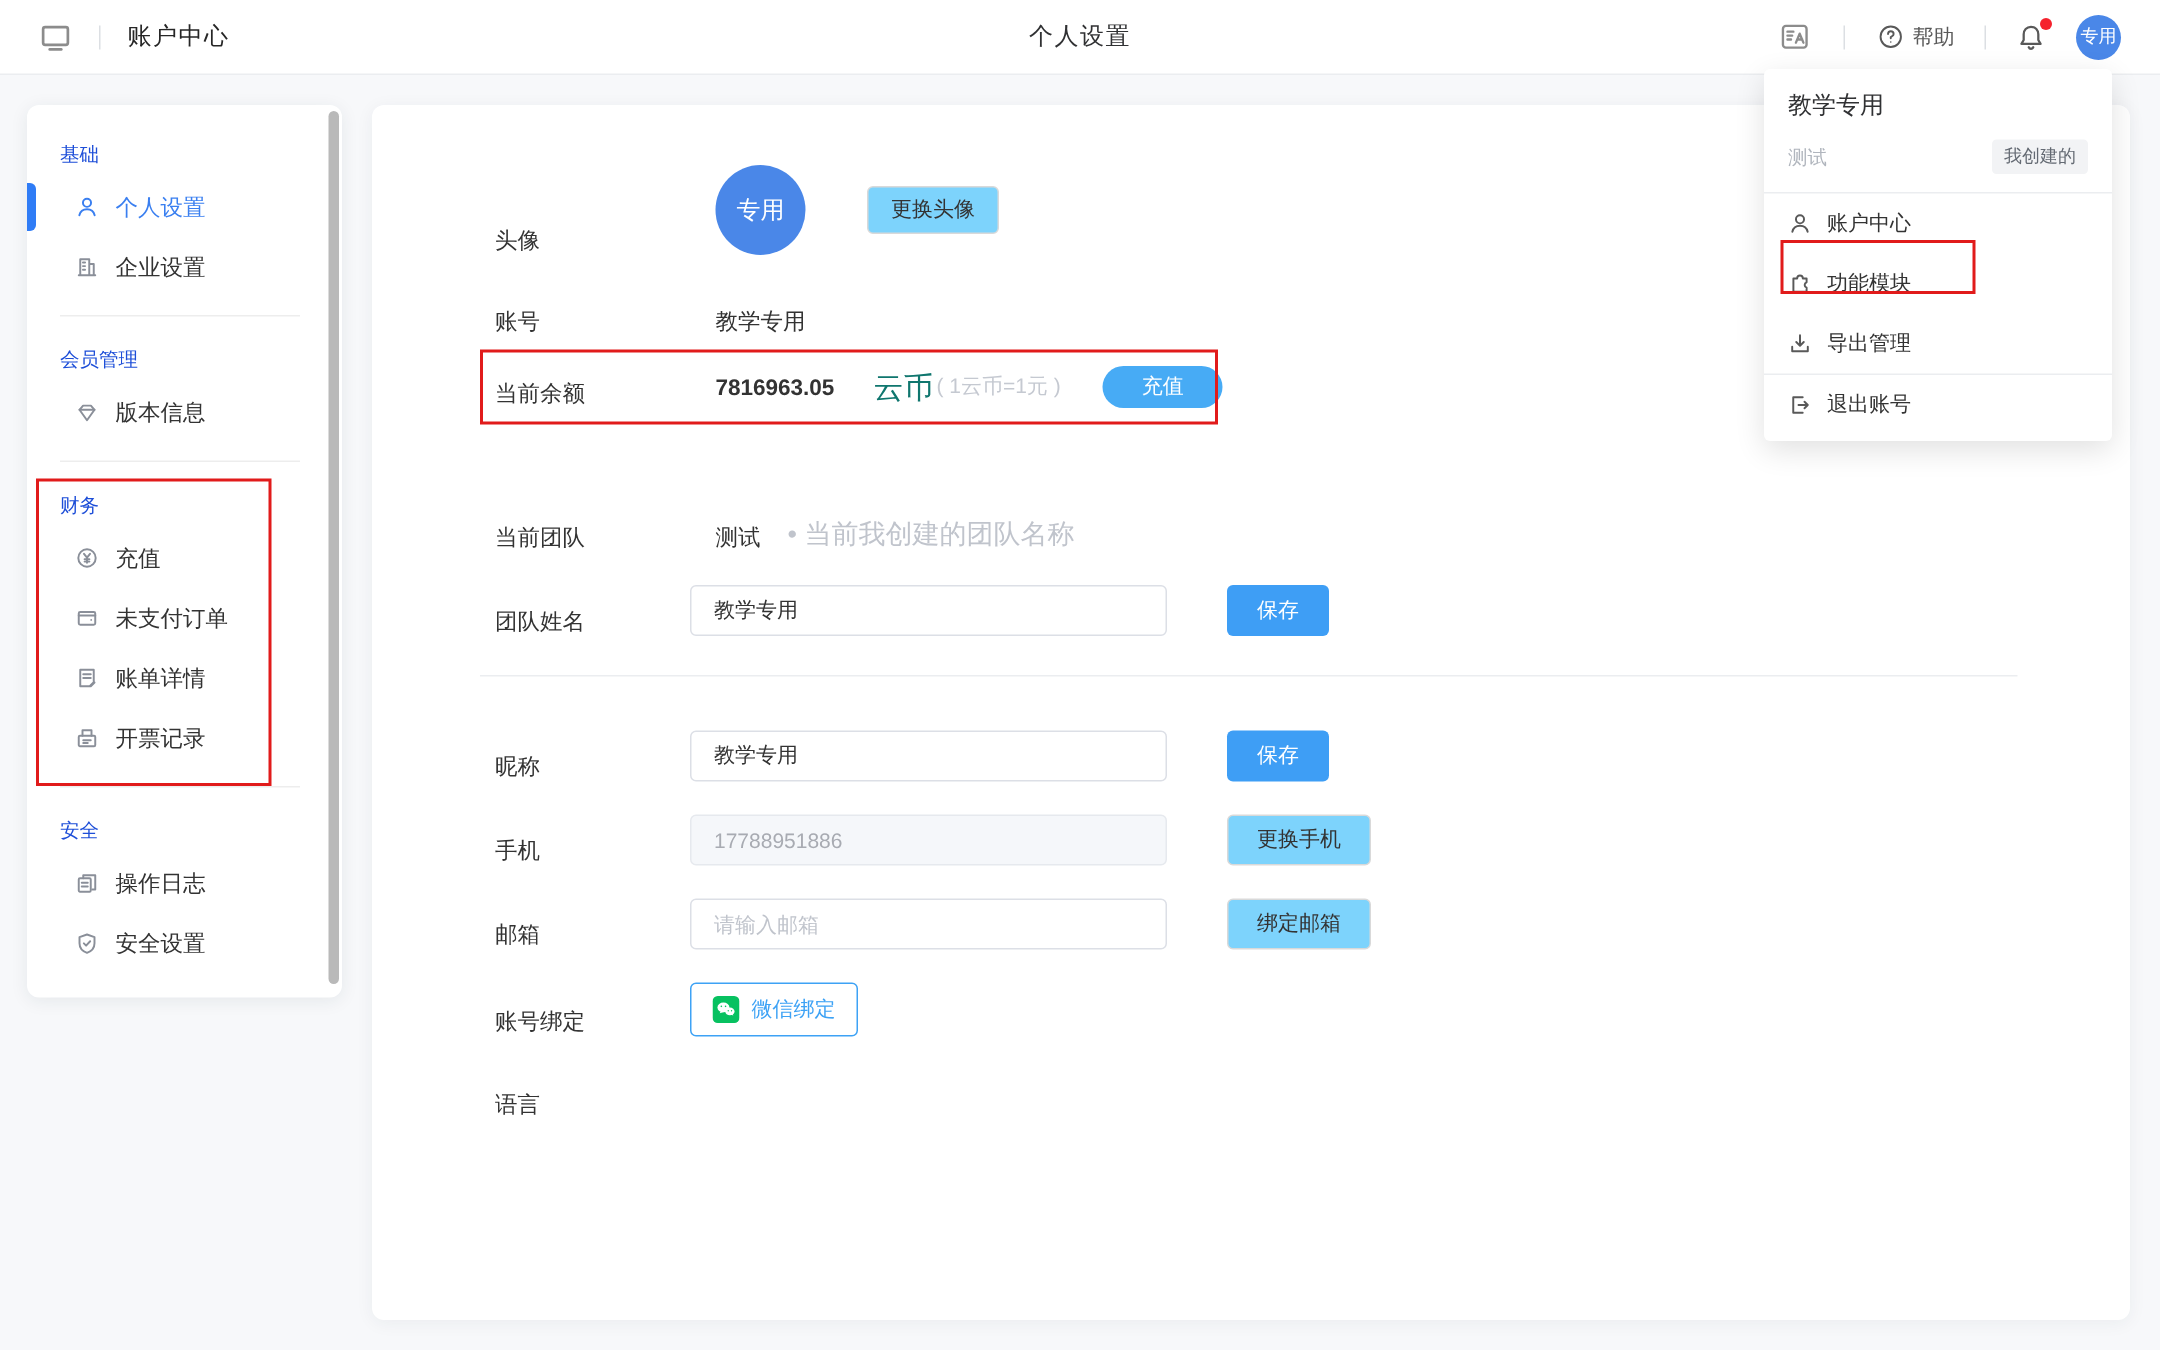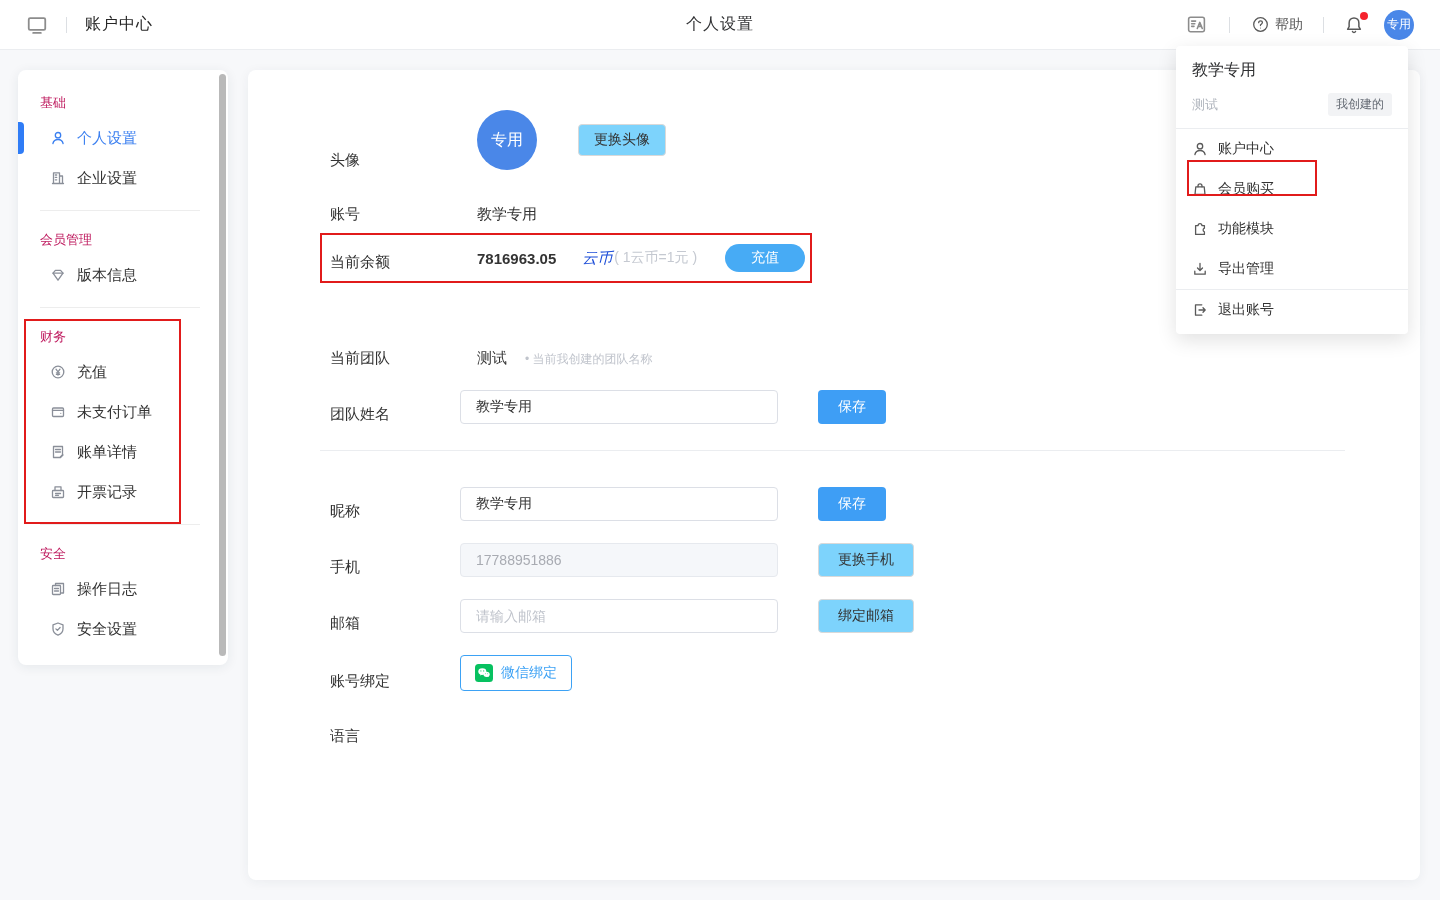--- a/index.html
+++ b/index.html
@@ -30,21 +30,21 @@
   .tb-avatar {
     width:30px; height:30px; border-radius:50%; background:#4a87e8; color:#fff;
     font-size:12px; display:flex; align-items:center; justify-content:center; cursor:pointer;
   }
   
   .sidebar {
     position:absolute; left:18px; top:70px; width:210px; height:595px;
     background:#fff; border-radius:8px; box-shadow:0 2px 12px rgba(31,45,61,.08);
     padding-top:18px; z-index:5;
   }
-  .sb-title { height:30px; display:flex; align-items:center; padding-left:22px; font-size:13px; color:#be185d; }
+  .sb-title { height:30px; display:flex; align-items:center; padding-left:22px; font-size:13px; color:#1d4ed8; }
   .sb-title.mt { margin-top:14px; }
   .sb-item { position:relative; height:40px; display:flex; align-items:center; padding-left:32px; gap:11px; font-size:15px; color:#333; cursor:pointer; }
   .sb-item .ic { width:16px; height:16px; color:#8a8f99; display:flex; }
   .sb-item.active { color:#3a7ff0; }
   .sb-item.active .ic { color:#3a7ff0; }
   .sb-ind { position:absolute; left:0; top:4px; width:6px; height:32px; background:#2f7cf6; border-radius:0 4px 4px 0; }
   .sb-divider { height:1px; background:#ededed; margin:12px 28px 0 22px; }
   .sb-scrollbar { position:absolute; right:2px; top:4px; width:7px; height:582px; background:#b9b9b9; border-radius:4px; }
   
   .main-panel {
@@ -59,28 +59,28 @@
   .big-avatar { width:60px; height:60px; border-radius:50%; background:#4a87e8; color:#fff; font-size:16px; display:flex; align-items:center; justify-content:center; }
   .btn-plain {
     height:32px; padding:0 15px; background:#7dd3fc; border:1px solid #d9d9d9; border-radius:4px;
     font-size:14px; color:#333; cursor:pointer; display:inline-flex; align-items:center; justify-content:center;
     font-family:inherit;
   }
   .row-account { margin-top:22px; height:32px; }
   .val { font-size:15px; color:#333; }
   .row-balance { margin-top:16px; height:32px; }
   .balance-num { font-size:15px; font-weight:600; color:#333; }
-  .balance-unit { margin-left:26px; font-size:15px; color:#1d4ed8;font-style:italic; }
+  .balance-unit { margin-left:26px; font-size:20px; color:#0f766e; }
   .balance-note { font-size:14px; color:#c5c9d1; margin-left:2px; }
   .btn-recharge {
     margin-left:28px; width:80px; height:28px; border:none; border-radius:14px;
     background:#47abf5; color:#fff; font-size:14px; cursor:pointer; font-family:inherit;
   }
   .row-team { margin-top:64px; height:32px; }
-  .team-hint { margin-left:18px; font-size:12px; color:#c0c4cc; }
+  .team-hint { margin-left:18px; font-size:18px; color:#c0c4cc; }
   .row-input { margin-top:22px; height:34px; }
   .row-teamname { margin-top:22px; }
   .txt-input {
     width:318px; height:34px; border:1px solid #dcdfe6; border-radius:4px; padding:0 15px;
     font-size:14px; color:#333; outline:none; background:#fff; font-family:inherit;
   }
   .txt-input::placeholder { color:#c0c4cc; }
   .txt-input:disabled { background:#f5f7fa; border-color:#e6e9ee; color:#a8abb2; }
   .btn-save {
     margin-left:40px; width:68px; height:34px; border:none; border-radius:4px;
@@ -364,29 +364,20 @@
       <svg viewBox="0 0 16 16" width="16" height="16" fill="none" stroke="currentColor" stroke-width="1.3" stroke-linecap="round" stroke-linejoin="round">
         <circle cx="8" cy="5.2" r="2.7"></circle>
           <path d="M2.9 13.5c.6-2.6 2.6-4 5.1-4s4.5 1.4 5.1 4"></path>
       </svg>
     </span>
     <span>账户中心</span>
   </div>
   <div class="dd-item">
     <span class="ic">
       <svg viewBox="0 0 16 16" width="16" height="16" fill="none" stroke="currentColor" stroke-width="1.3" stroke-linecap="round" stroke-linejoin="round">
-        <path d="M3.8 5.8h8.4l.8 7.7H3z"></path>
-          <path d="M6 5.8V4.9a2 2 0 0 1 4 0v.9"></path>
-      </svg>
-    </span>
-    <span>会员购买</span>
-  </div>
-  <div class="dd-item">
-    <span class="ic">
-      <svg viewBox="0 0 16 16" width="16" height="16" fill="none" stroke="currentColor" stroke-width="1.3" stroke-linecap="round" stroke-linejoin="round">
         <path d="M6.1 4.6a1.9 1.9 0 0 1 3.8 0h2.5v2.6a1.9 1.9 0 0 0 0 3.6v2.6H3.6V4.6z"></path>
       </svg>
     </span>
     <span>功能模块</span>
   </div>
   <div class="dd-item">
     <span class="ic">
       <svg viewBox="0 0 16 16" width="16" height="16" fill="none" stroke="currentColor" stroke-width="1.3" stroke-linecap="round" stroke-linejoin="round">
         <path d="M8 2.5v6.8M5.5 7 8 9.5 10.5 7"></path>
           <path d="M2.8 10.2v3h10.4v-3"></path>

